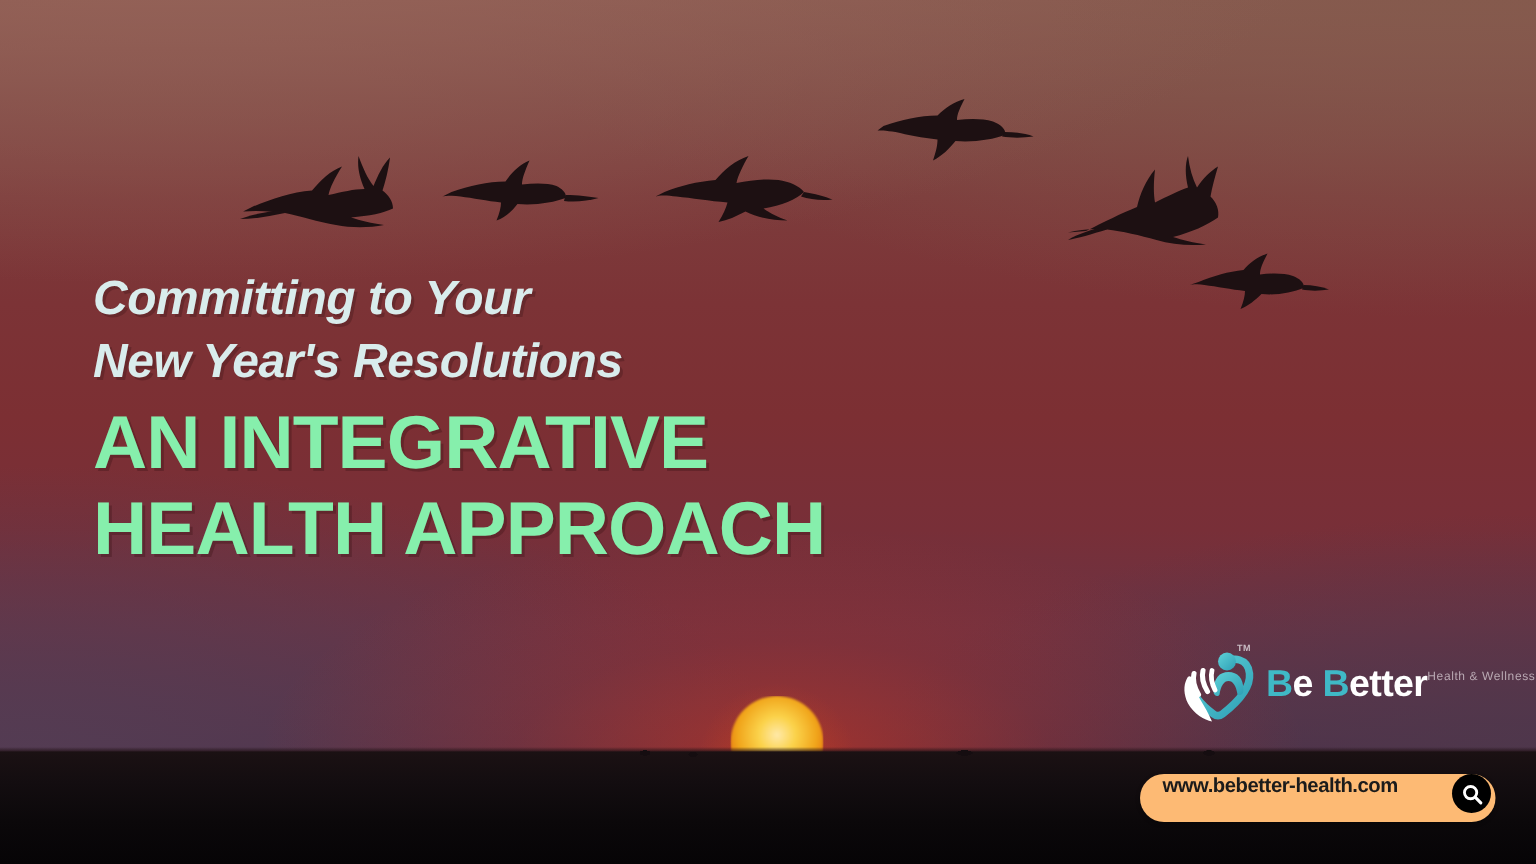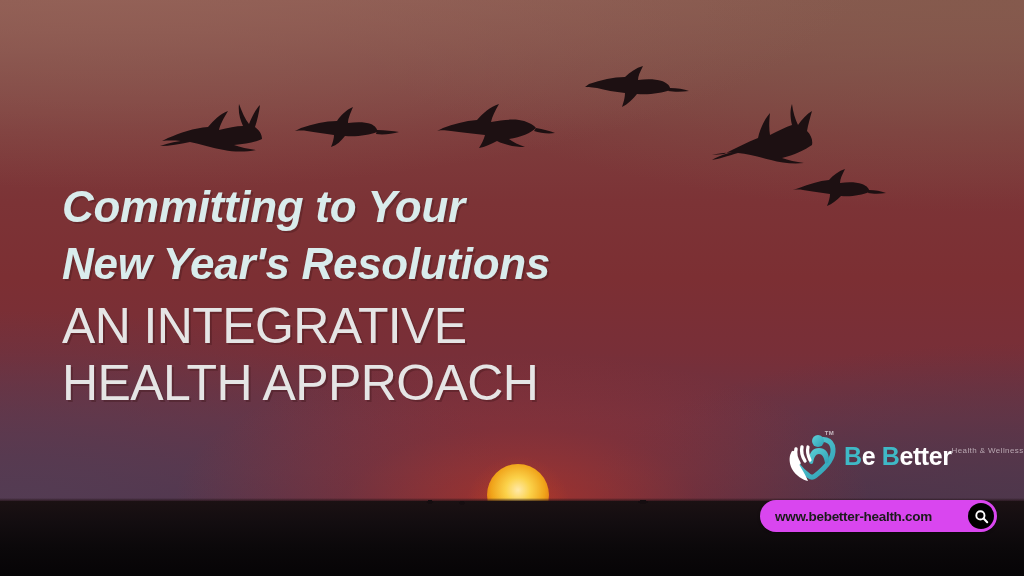--- a/index.html
+++ b/index.html
@@ -72,33 +72,33 @@
       radial-gradient(9px 3px at 643px 5px, #150d10 60%, rgba(0,0,0,0) 61%),
       radial-gradient(7px 3px at 806px 5px, #150d10 60%, rgba(0,0,0,0) 61%);
   }
 
   
   .birds{position:absolute;left:0;top:0;width:1024px;height:576px;pointer-events:none;}
 
   
   .copy{position:absolute;left:62px;top:178px;width:620px;}
   .kicker{
-    font-size:44px;line-height:1.30;
+    font-size:32px;line-height:1.30;
     font-style:italic;font-weight:bold;
     color:#d9ecec;
     letter-spacing:-0.3px;
     text-shadow:2px 2px 0 rgba(60,20,24,0.33);
     margin:0;
     white-space:pre-line;
   }
   .headline{
     margin:6px 0 0 0;
     font-size:50px;line-height:1.14;
-    font-weight:normal;
-    color:#e5e5e5;
+    font-weight:bold;
+    color:#86efac;
     letter-spacing:-0.6px;
     text-shadow:2px 2px 0 rgba(60,20,24,0.35);
     white-space:pre-line;
     text-transform:uppercase;
   }
 
   
   .brand{position:absolute;left:786px;top:431px;width:206px;}
   .brand-row{display:flex;align-items:center;gap:4px;height:52px;}
   .brand-mark{position:relative;width:54px;height:52px;flex:0 0 54px;}
@@ -112,24 +112,24 @@
     color:#ffffff;letter-spacing:-0.4px;white-space:nowrap;
   }
   .brand-name .tl{color:#3fb9c6;}
   .brand-tag{
     font-size:8px;line-height:1.1;margin-top:3px;
     color:#b9a8b2;letter-spacing:0.4px;white-space:nowrap;
   }
 
   
   .urlbar{
-    position:absolute;left:760px;top:500px;
+    position:absolute;left:760px;top:516px;
     height:32px;width:237px;
-    background:#d946ef;border-radius:16px;
-    display:flex;align-items:center;
+    background:#fdba74;border-radius:16px;
+    display:flex;align-items:flex-start;
     padding:0 3px 0 15px;
     box-shadow:0 1px 3px rgba(0,0,0,0.35);
   }
   .url-text{
     font-size:13.5px;font-weight:bold;color:#1b1b1b;
     letter-spacing:-0.3px;white-space:nowrap;flex:1;
   }
   .search-btn{
     width:26px;height:26px;border-radius:50%;
     background:#000;flex:0 0 26px;

